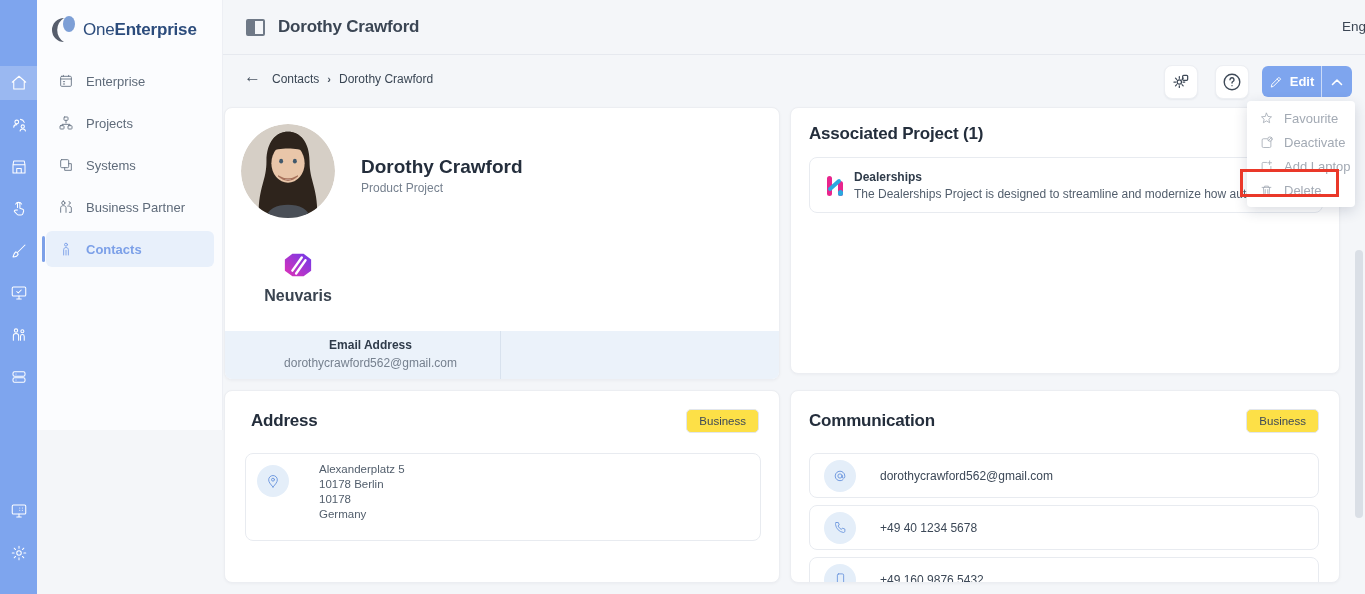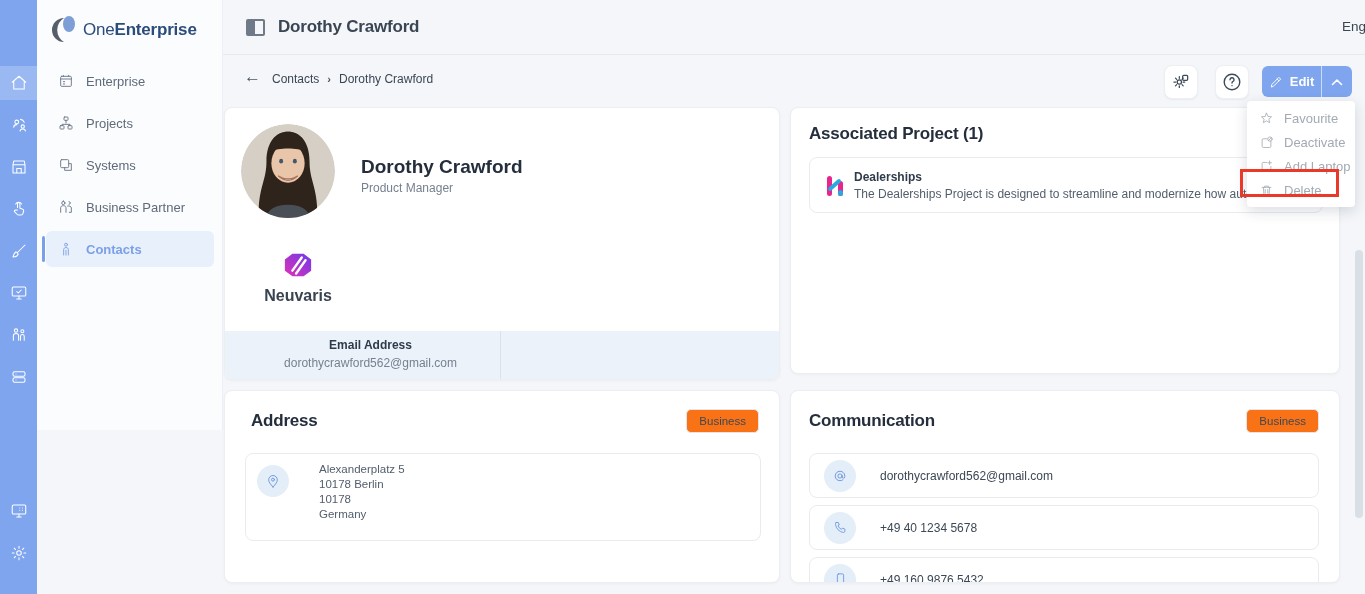--- a/index.html
+++ b/index.html
@@ -62,21 +62,21 @@
   .strip-col1 { width:276px; border-right:1px solid #D8E2EE; }
   .strip-col2 { padding-left:10px; }
   .strip-label { font-size:12px; font-weight:bold; color:#2F3B4A; }
   .strip-value { font-size:12px; color:#76818F; margin-top:4px; }
 
   #project-row { position:absolute; left:18px; top:49px; width:514px; height:56px; border:1px solid #E8EBF0; border-radius:8px; cursor:pointer; }
   #project-logo { position:absolute; left:16px; top:17px; }
   #project-name { position:absolute; left:44px; top:12px; font-size:12px; font-weight:bold; color:#2F3B4A; }
   #project-desc { position:absolute; left:44px; top:29px; width:462px; font-size:12px; color:#525E6C; white-space:nowrap; overflow:hidden; }
 
-  .badge { position:absolute; right:20px; top:18px; background:#f97316; border:1px solid #E2E6EC; border-radius:5px; padding:5px 12px; font-size:11.5px; color:#3C4857; }
+  .badge { position:absolute; right:20px; top:18px; background:#fde047; border:1px solid #E2E6EC; border-radius:5px; padding:5px 12px; font-size:11.5px; color:#3C4857; }
   #addr-box { position:absolute; left:20px; top:62px; width:516px; height:88px; border:1px solid #E8EBF0; border-radius:8px; }
   .ic-circle { width:32px; height:32px; border-radius:50%; background:#E4EEF9; display:flex; align-items:center; justify-content:center; flex:0 0 auto; }
   .ic-circle svg { stroke:#6A96DE; fill:none; stroke-width:1.4; stroke-linecap:round; stroke-linejoin:round; }
   #addr-pin { position:absolute; left:11px; top:11px; }
   #addr-lines { position:absolute; left:73px; top:8px; font-size:11.5px; color:#525E6C; line-height:15px; }
 
   .comm-row { position:absolute; left:18px; width:510px; height:45px; border:1px solid #E8EBF0; border-radius:8px; display:flex; align-items:center; gap:24px; padding-left:14px; }
   .comm-val { font-size:12px; color:#3C4857; }
 
   
@@ -256,21 +256,21 @@
         <path d="M9 46 C9 32 13 29 13 19 C13 9 18 4 24 4 C30 4 35 9 35 19 C35 29 39 32 39 46 Z" fill="#2E241C"></path>
         <ellipse cx="24" cy="20" rx="8.5" ry="10" fill="#E9C6A9"></ellipse>
         <path d="M24 4 C18 4 14.5 9 15 14 C19 12 29 12 33 14 C33.5 9 30 4 24 4 Z" fill="#2E241C"></path>
         <ellipse cx="20.5" cy="19" rx="1" ry="1.2" fill="#41586B"></ellipse>
         <ellipse cx="27.5" cy="19" rx="1" ry="1.2" fill="#41586B"></ellipse>
         <path d="M19 26.5 Q24 31 29 26.5 Q24 29.5 19 26.5 Z" fill="#FFFFFF" stroke="#A8725B" stroke-width=".6"></path>
         <path d="M13 48 C13 39 35 39 35 48 Z" fill="#4A4F57"></path>
       </svg>
   </div>
   <div id="contact-name">Dorothy Crawford</div>
-  <div id="contact-role">Product Manager</div>
+  <div id="contact-role">Product Project</div>
   <div id="company-block">
     <svg width="30" height="30" viewBox="0 0 32 32">
       <defs>
           <linearGradient id="nvg" x1="0" y1="0" x2="1" y2="1">
             <stop offset="0" stop-color="#6D3AEA"></stop>
             <stop offset="1" stop-color="#E031B7"></stop>
           </linearGradient>
         </defs>
       <path d="M10 2 h12 l6 8 v12 l-6 8 h-12 l-6-8 v-12 Z" transform="rotate(90 16 16)" fill="url(#nvg)"></path>
       <path d="M10 22 L20 8 M14 25 L24 11" stroke="#FFFFFF" stroke-width="2.6" stroke-linecap="round"></path>

